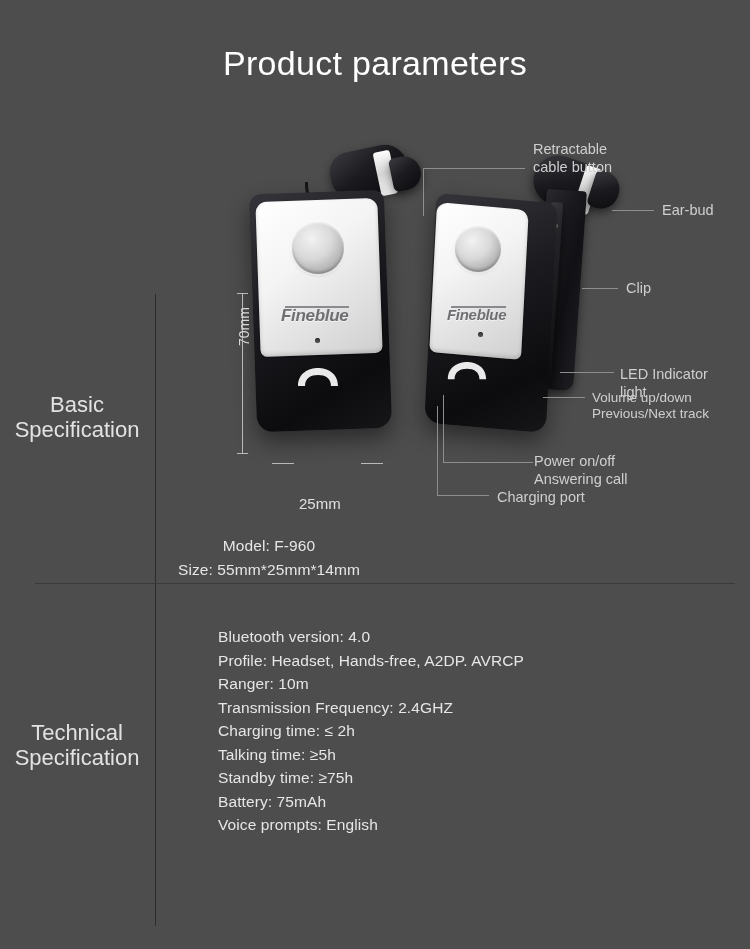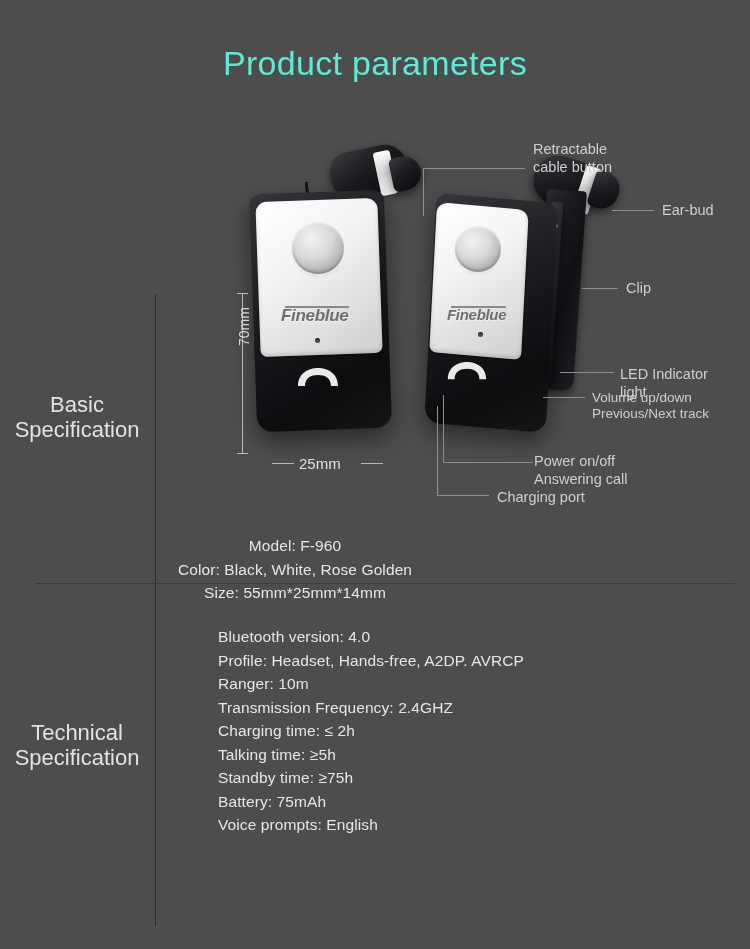--- a/index.html
+++ b/index.html
@@ -18,21 +18,21 @@
 
   
   .page-title {
     position: absolute;
     left: 0; top: 44px;
     width: 750px;
     text-align: center;
     font-size: 34px;
     font-weight: 400;
     letter-spacing: .3px;
-    color: #5eead4;
+    color: #ffffff;
   }
 
   
   .v-divider {
     position: absolute;
     left: 155px; top: 294px;
     width: 1px; height: 632px;
     background: #2c2c2c;
   }
   .h-divider {
@@ -164,20 +164,21 @@
   .dim-h-line {
     position: absolute;
     height: 1px;
     background: #b9b9b9;
   }
   .dim-label-h {
     position: absolute;
     font-size: 15px;
     color: #e0e0e0;
     white-space: nowrap;
+    margin-top: 40px;
   }
 
   
   .callout {
     position: absolute;
     font-size: 14.5px;
     line-height: 18px;
     color: #cfcfcf;
     white-space: nowrap;
   }
@@ -201,21 +202,20 @@
   <div>Specification</div>
 </div>
 
 <div class="row-label technical">
   <div>Technical</div>
   <div>Specification</div>
 </div>
 
 <div class="spec-block basic">
   <div>Model: F-960</div>
-  <div>Color: Black, White, Rose Golden</div>
   <div>Size: 55mm*25mm*14mm</div>
 </div>
 
 <div class="spec-block technical">
   <div>Bluetooth version: 4.0</div>
   <div>Profile: Headset, Hands-free, A2DP. AVRCP</div>
   <div>Ranger: 10m</div>
   <div>Transmission Frequency: 2.4GHZ</div>
   <div>Charging time: ≤ 2h</div>
   <div>Talking time: ≥5h</div>

